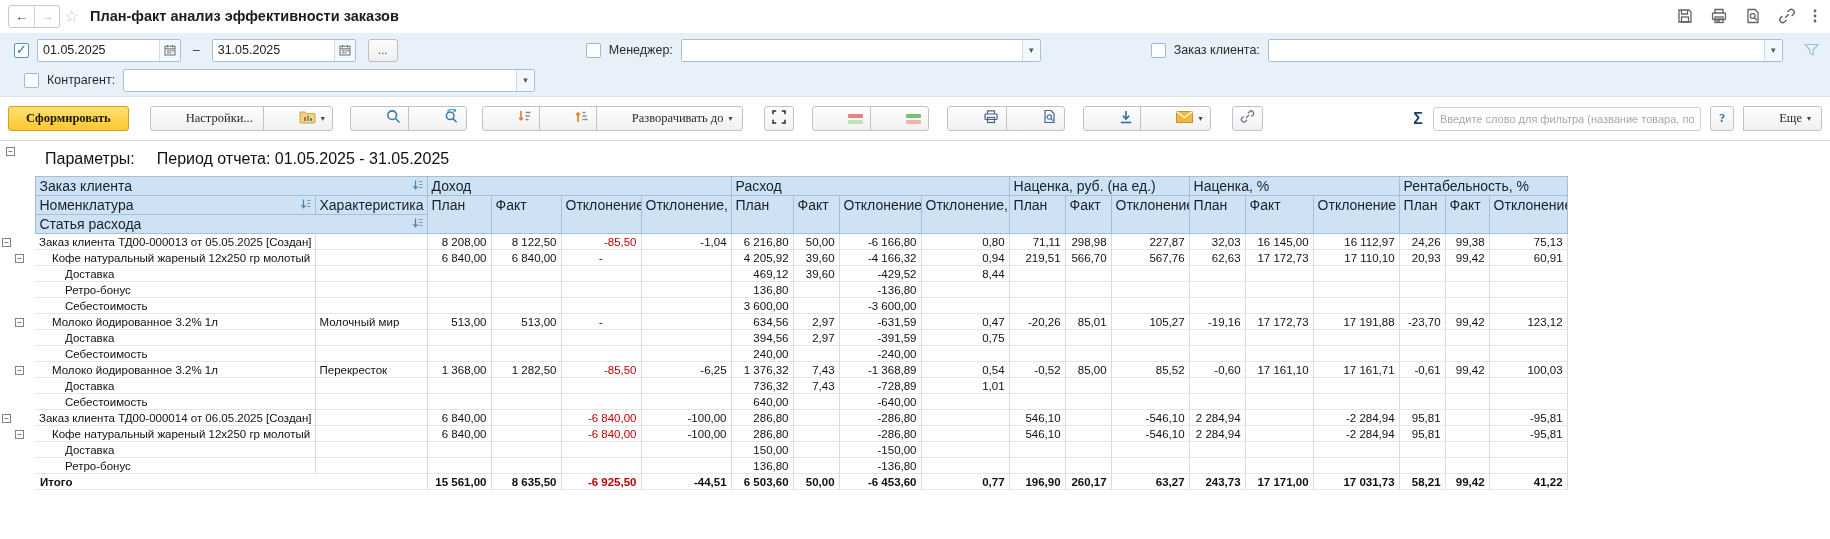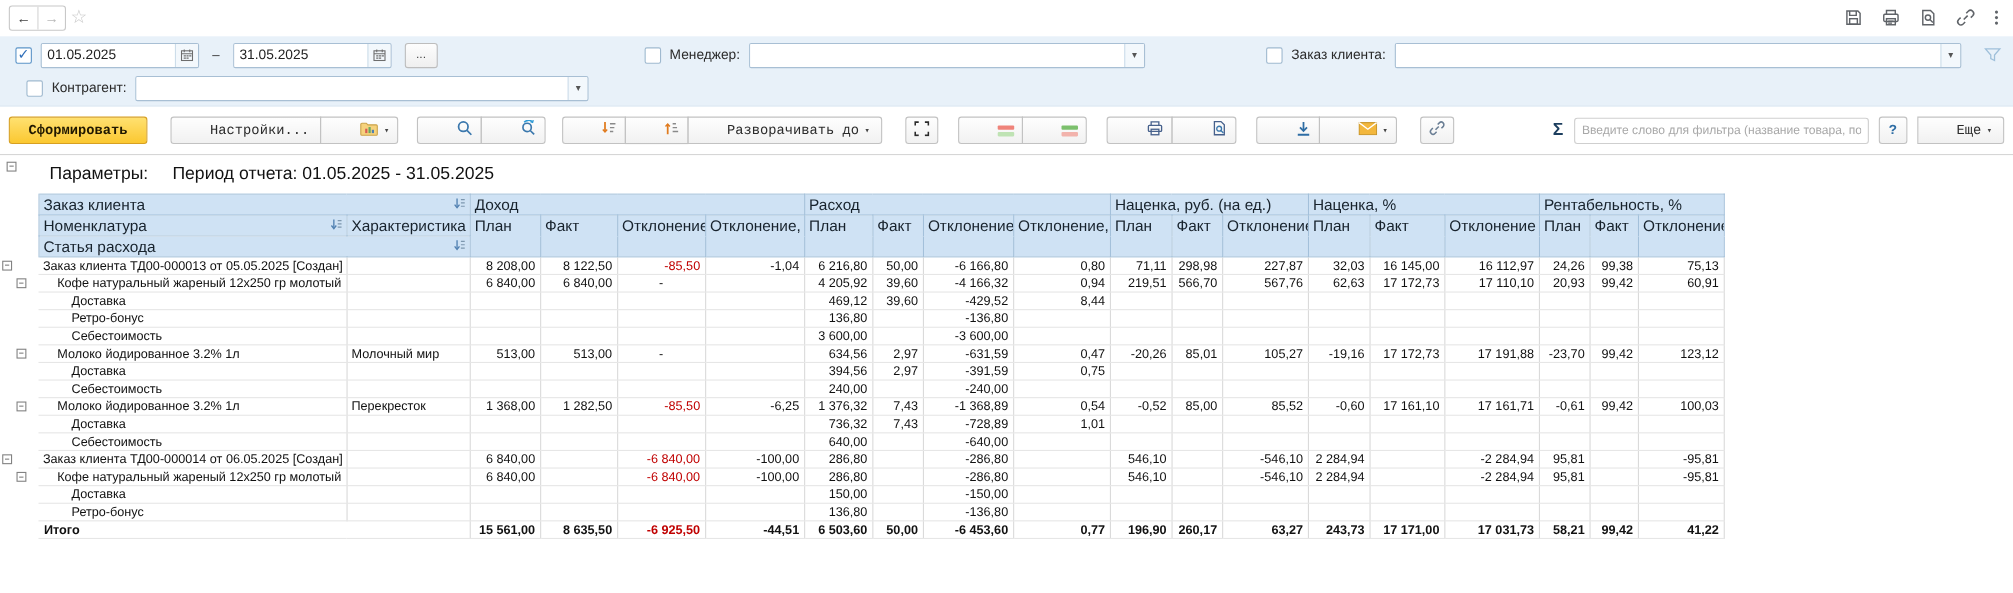--- a/index.html
+++ b/index.html
@@ -34,21 +34,21 @@
   .dash { margin:0 12px; color:#333; }
   .dots { margin-left:12px; width:30px; height:23px; border:1px solid #bdbdbd; border-radius:3px; background:linear-gradient(#fdfdfd,#efefef); font-size:11px; color:#444; cursor:pointer; }
   .flabel { margin-left:8px; font-size:12.5px; color:#2b2b2b; white-space:nowrap; }
   .mgrcb { margin-left:188px; } .ordcb { margin-left:110px; }
   .mgrc { width:360px; margin-left:8px; } .ordc { width:515px; margin-left:8px; }
   .ctrc { width:412px; margin-left:8px; }
   .funnel { position:absolute; right:10px; top:4px; cursor:pointer; }
 
   
   .toolbar { position:absolute; top:97px; left:0; right:0; height:43px; background:#fff; display:flex; align-items:center; padding:0 8px; }
-  .tbtn { height:25px; border:1px solid #c2c2c2; background:linear-gradient(#fefefe,#f1f1f1); border-radius:3px; display:inline-flex; align-items:center; justify-content:center; padding:0 10px; font-size:12.5px; color:#2b2b2b; cursor:pointer; font-family:Liberation Mono, monospace; white-space:nowrap; }
+  .tbtn { height:25px; border:1px solid #c2c2c2; background:linear-gradient(#fefefe,#f1f1f1); border-radius:3px; display:inline-flex; align-items:center; justify-content:center; padding:0 10px; font-size:12.5px; color:#2b2b2b; cursor:pointer; font-family:Liberation Serif, serif; white-space:nowrap; }
   .tbtn.ic { padding:0 7px; }
   .gen { background:linear-gradient(#ffe170,#fbc831); border-color:#d7a021; font-weight:bold; padding:0 17px; color:#201800; }
   .grp { display:flex; }
   .grp .tbtn { border-radius:0; margin-left:-1px;padding-left:35px; }
   .grp .tbtn:first-child { border-radius:3px 0 0 3px; margin-left:0; }
   .grp .tbtn:last-child { border-radius:0 3px 3px 0; }
   .dd { font-size:8px; color:#444; margin-left:5px; }
   .cf { display:inline-flex; flex-direction:column; gap:2px; }
   .cf i { display:block; width:15px; height:4px; border-radius:1px; }
   .cf .rb { background:#ef837a; } .cf .gl { background:#bfe3b4; }
@@ -90,20 +90,21 @@
 <div class="titlebar">
   <div class="navgrp">
     <div class="navbtn">
         <span class="arr">←</span>
       </div>
     <div class="navbtn dis">
         <span class="arr">→</span>
       </div>
   </div>
   <span class="star">☆</span>
+  <span class="title">План-факт анализ эффективности заказов</span>
   <div class="winicons">
     <span>
         <svg width="18" height="18" viewBox="0 0 18 18" fill="none" stroke="#5f6368" stroke-width="1.3">
           <path d="M3 3h10l2 2v10H3z"></path>
           <path d="M5.5 3v4h6V3"></path>
           <rect x="5.5" y="10" width="7" height="5"></rect>
         </svg>
       </span>
     <span>
         <svg width="18" height="18" viewBox="0 0 18 18" fill="none" stroke="#5f6368" stroke-width="1.3">

